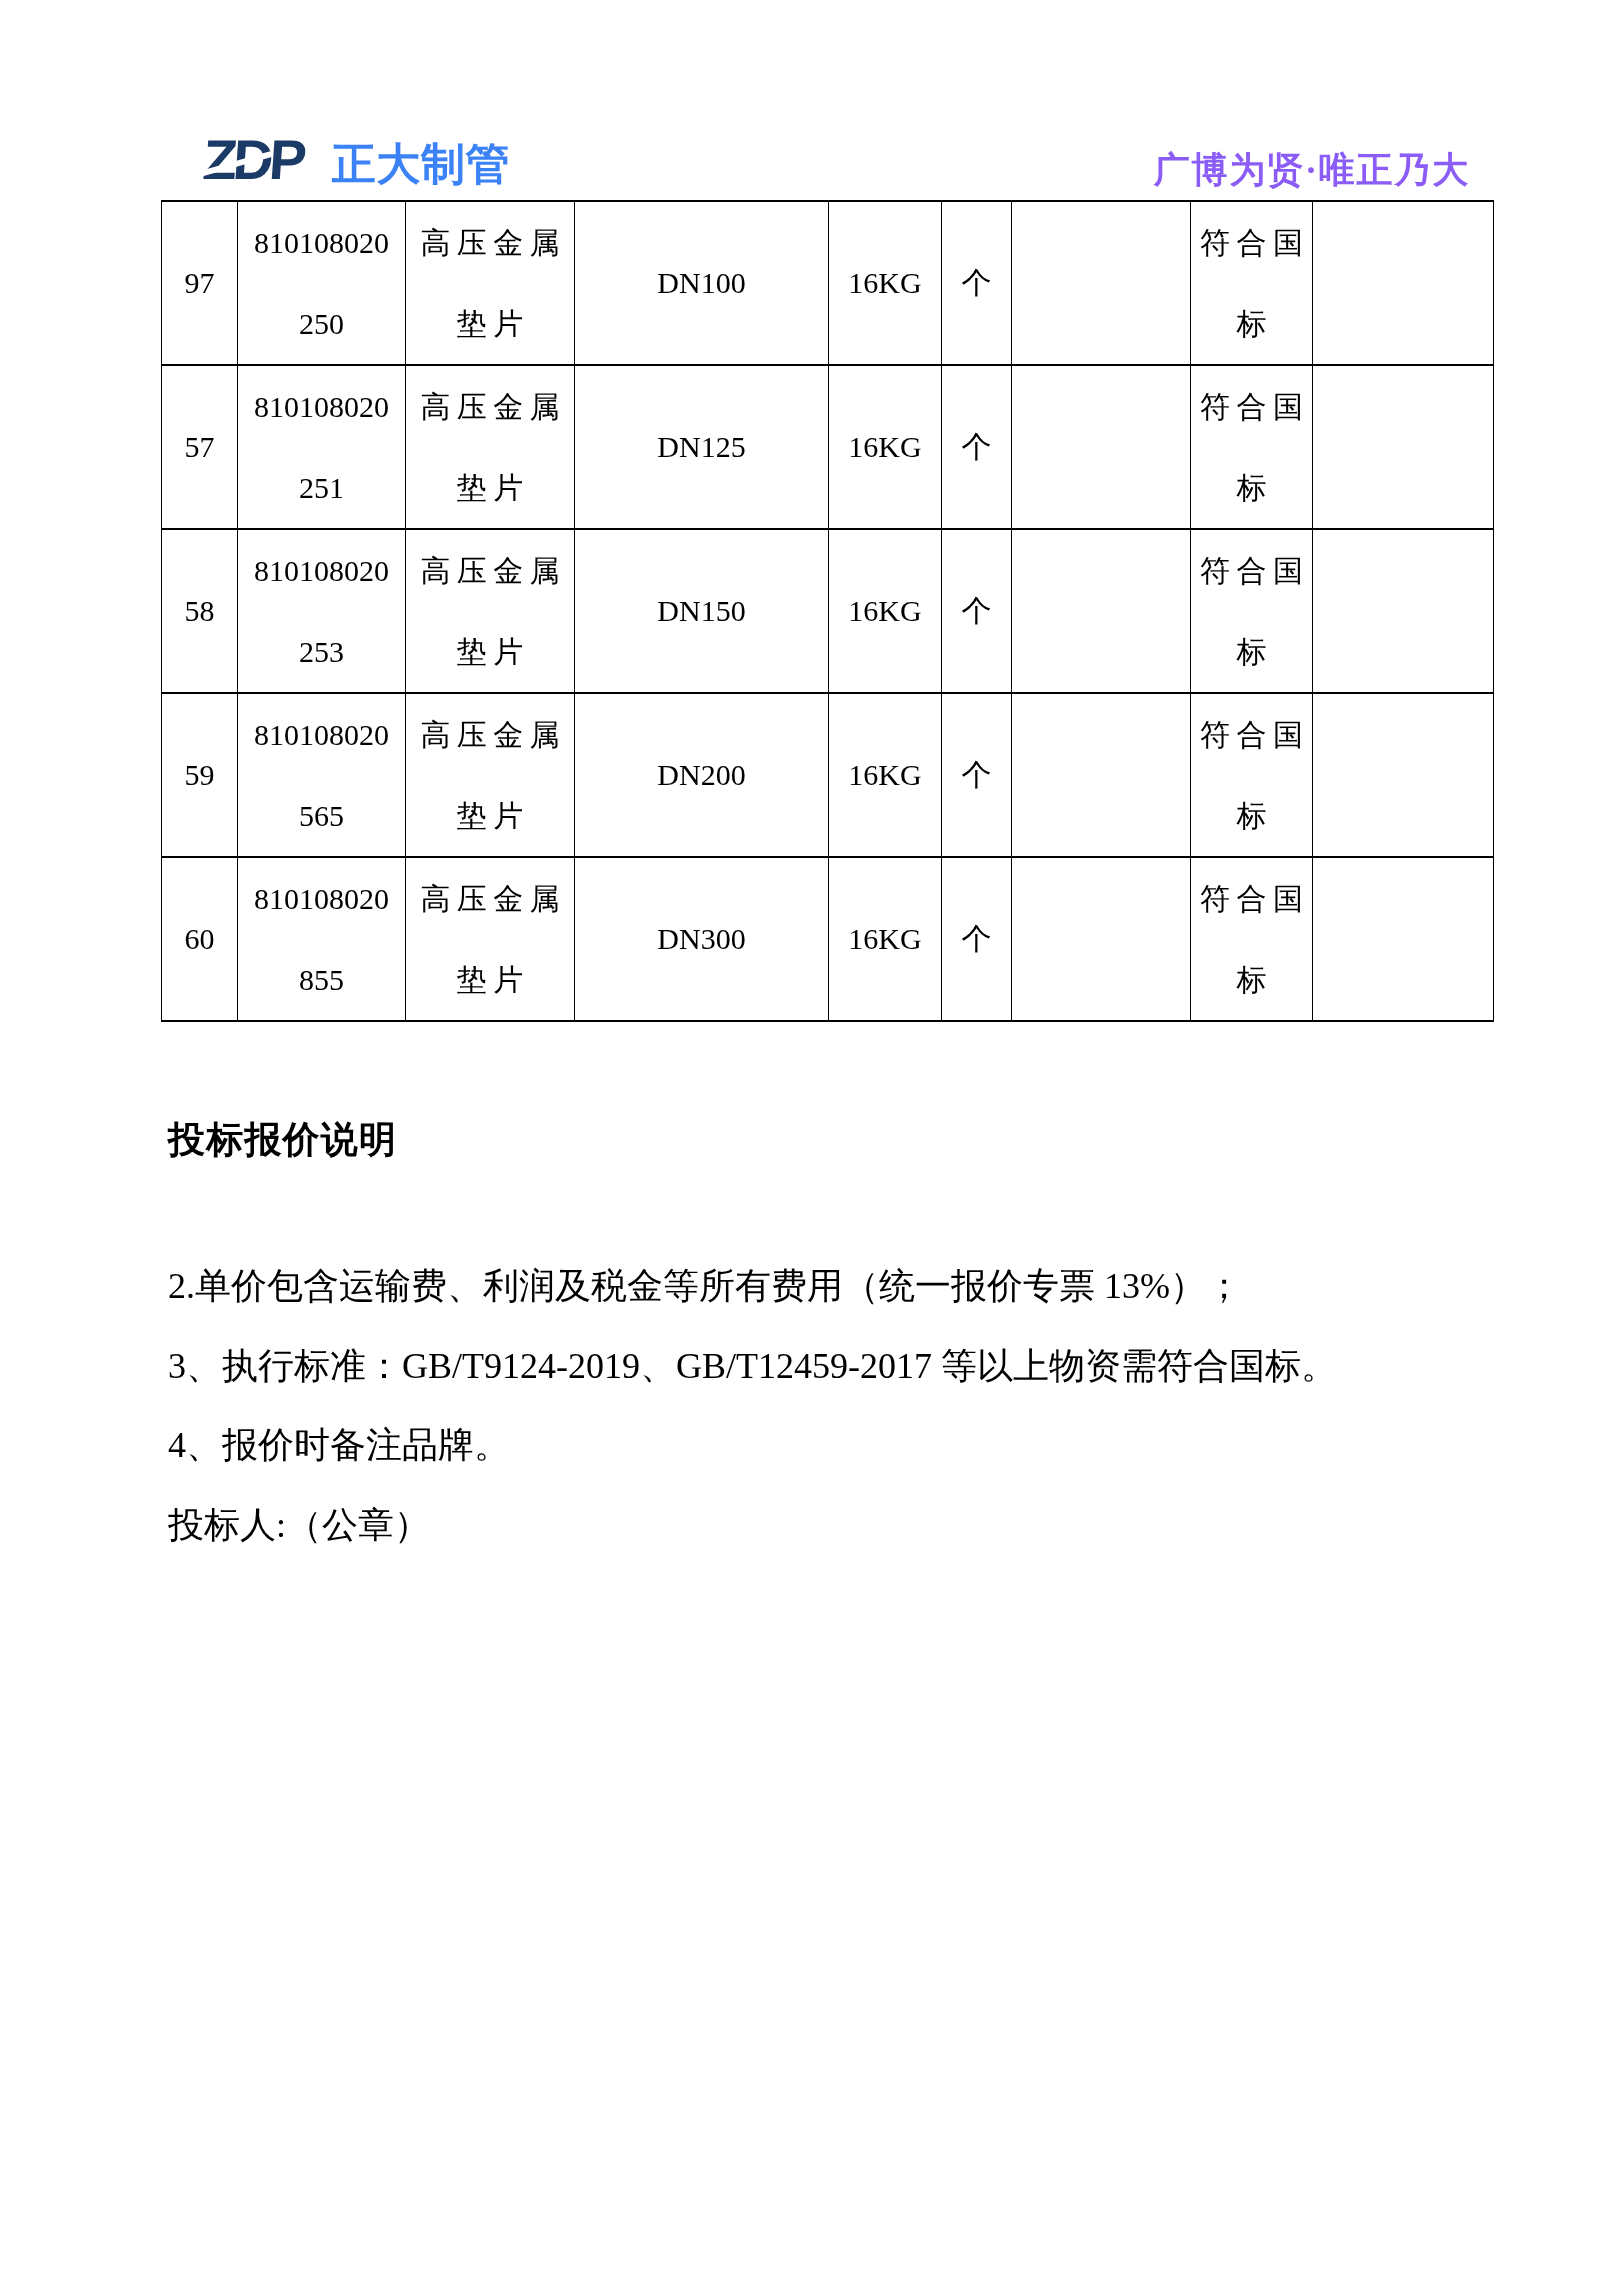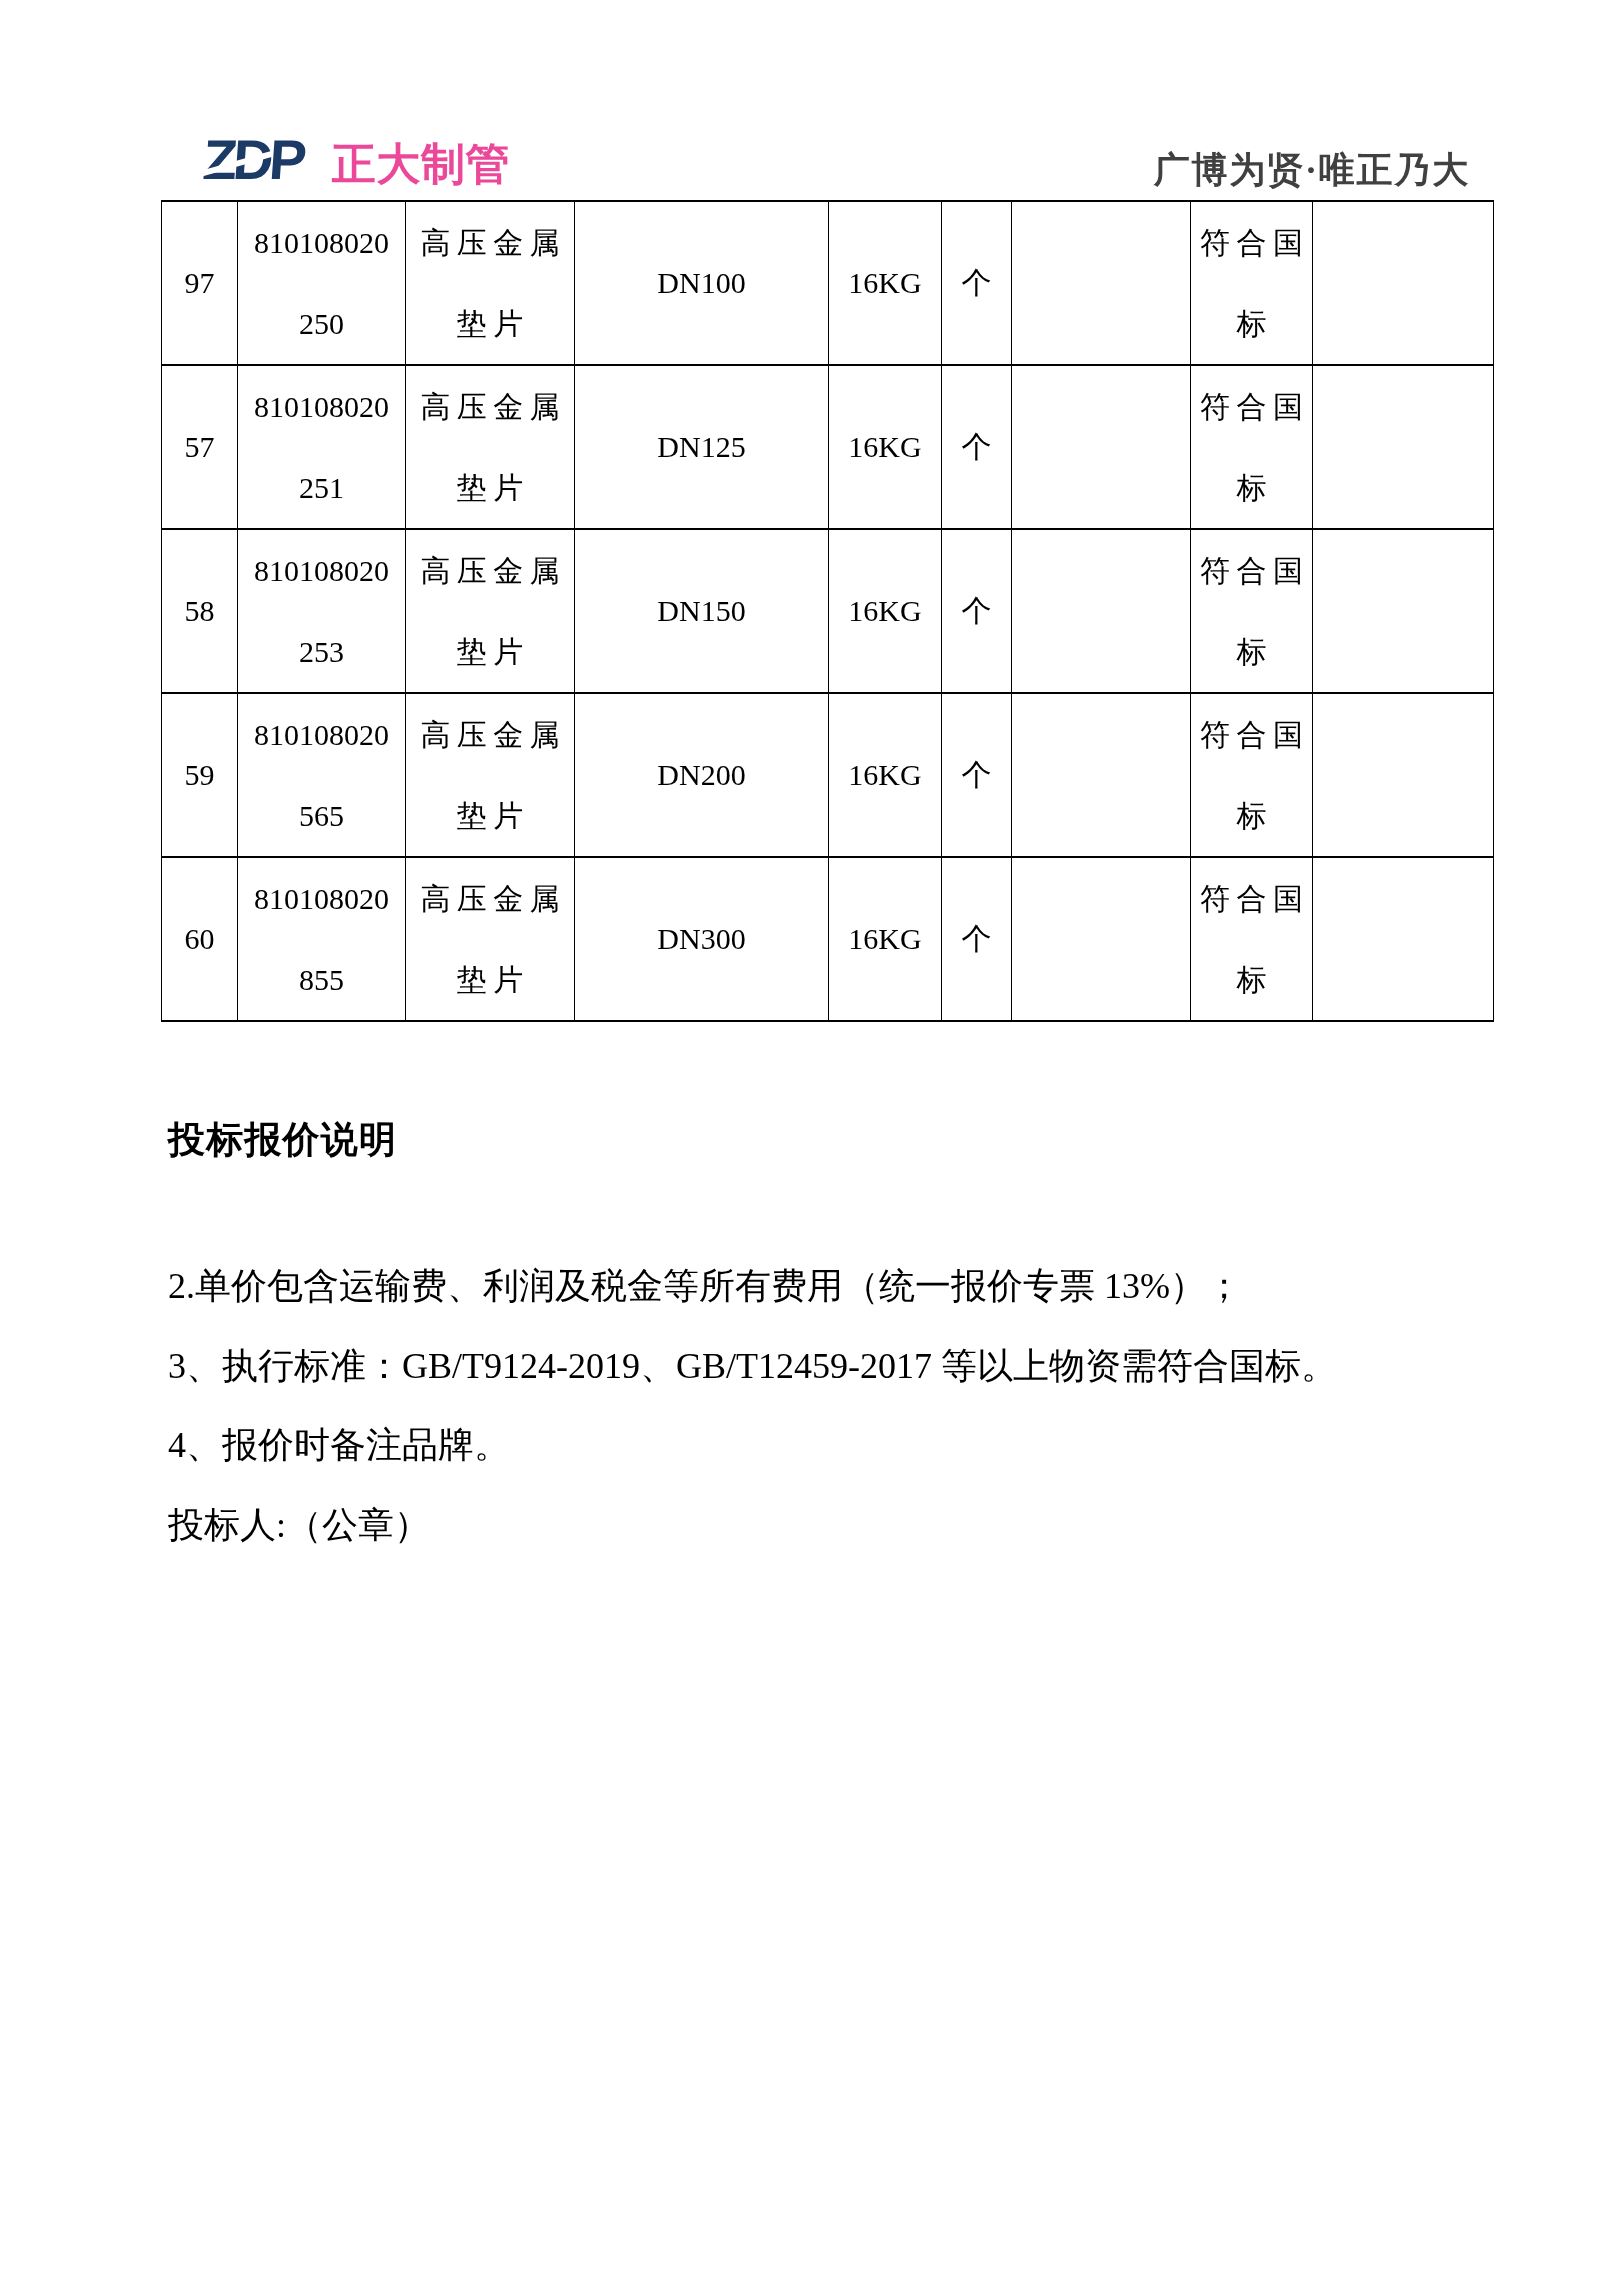--- a/index.html
+++ b/index.html
@@ -25,25 +25,25 @@
     letter-spacing:-4.1px;color:#1b3a66;
     transform:skewX(-4deg);
   }
   .logo-zdp::after{ 
     content:"";position:absolute;left:-4.7px;top:52%;
     width:76px;height:6.4px;background:#ffffff;
     transform:rotate(-16deg);border-radius:3.5px;
   }
   .logo-company{
     font-size:44px;line-height:44px;font-weight:900;
-    color:#ec4899;margin-left:29px;letter-spacing:0.6px;
+    color:#3b82f6;margin-left:29px;letter-spacing:0.6px;
   }
   .slogan{
     position:absolute;top:146px;right:153px;
-    font-size:36px;font-weight:bold;color:#404040;
+    font-size:36px;font-weight:bold;color:#8b5cf6;
     letter-spacing:1.8px;white-space:nowrap;
   }
 
   
   table.goods{
     position:absolute;left:161px;top:200px;
     width:1332px;table-layout:fixed;
     border-collapse:collapse;
     border-style:solid;border-color:#000;
     border-width:2.9px 1.8px 2.9px 1.8px;

